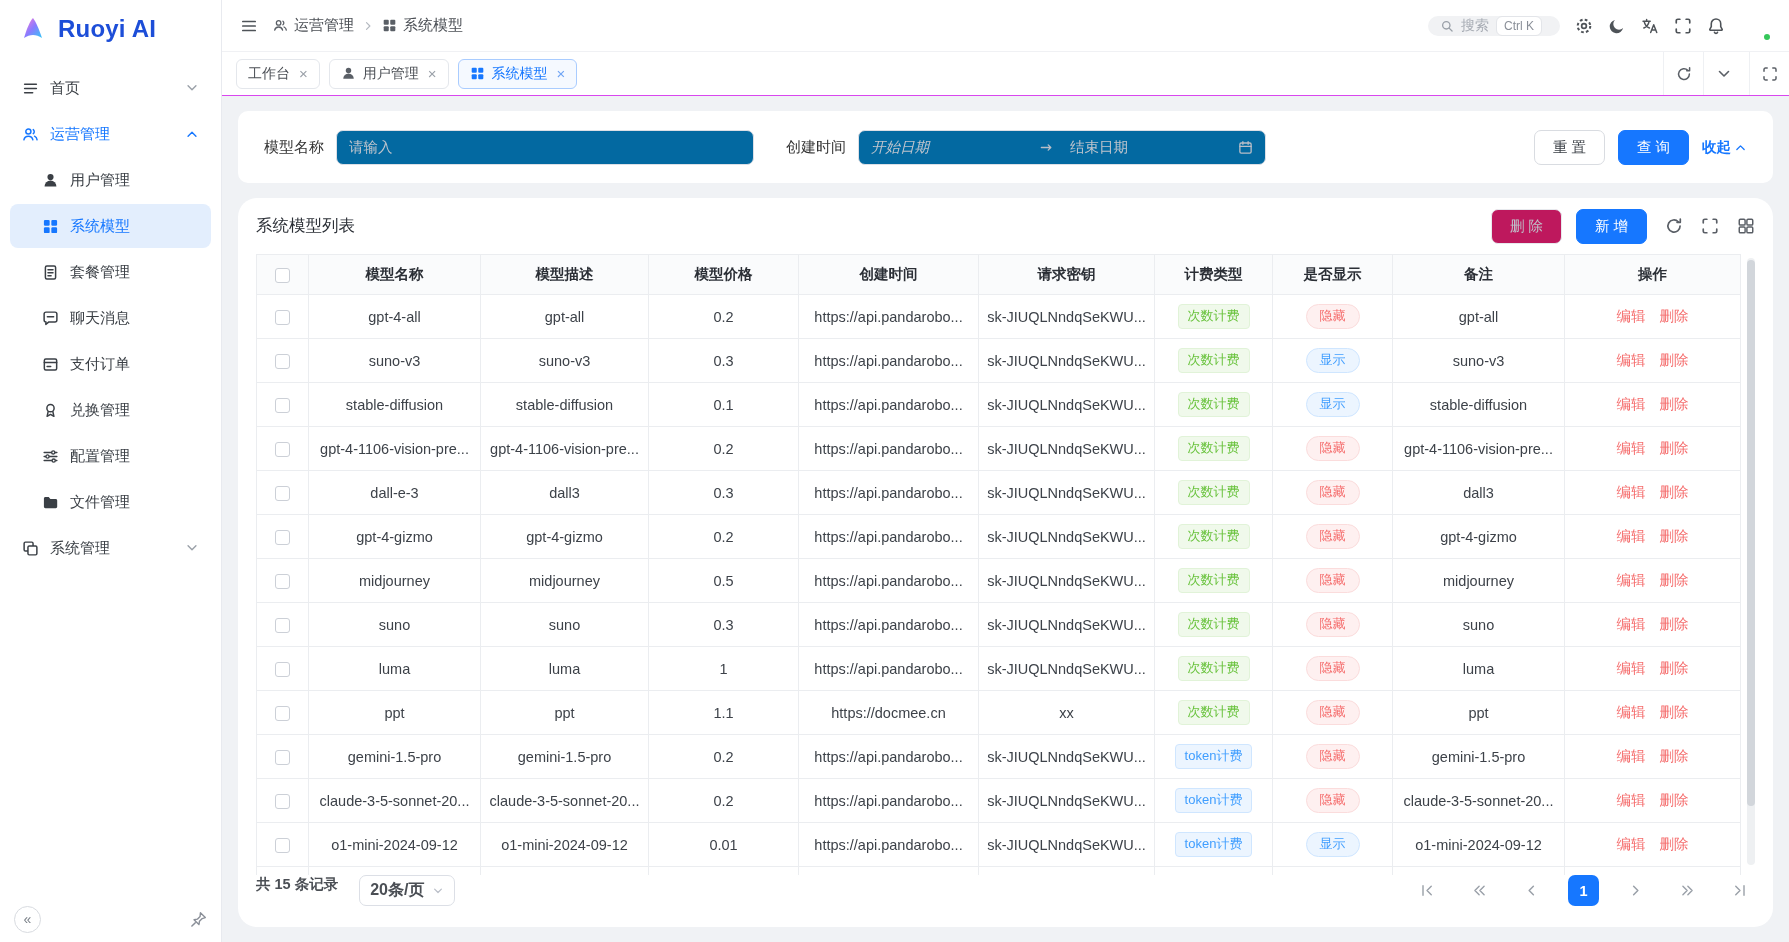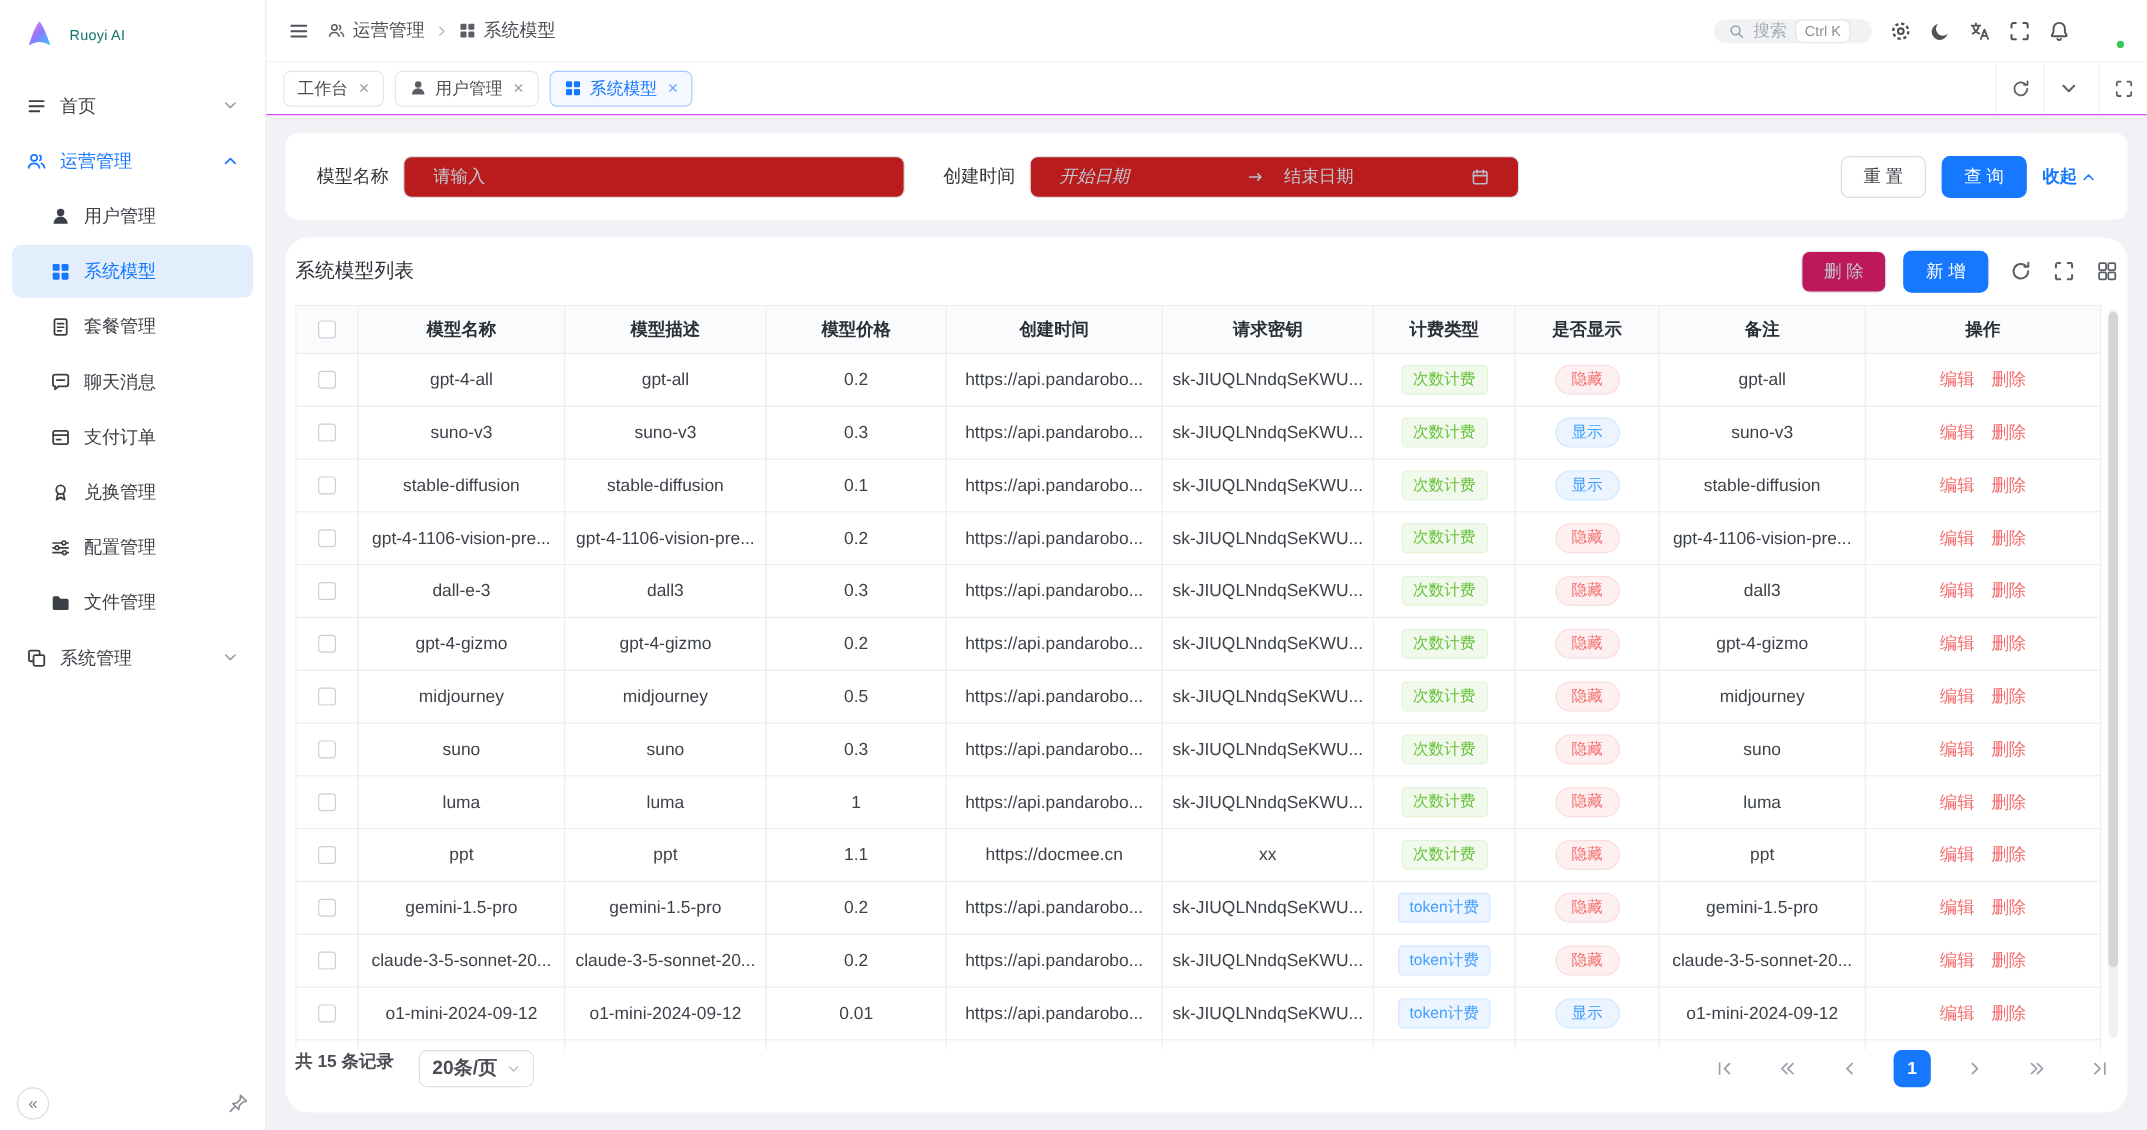--- a/index.html
+++ b/index.html
@@ -7,21 +7,21 @@
     font-family:"Liberation Sans","DejaVu Sans",sans-serif; font-size:15px; color:#333; }
   .app { display:flex; width:100%; height:100%; }
   .ic { width:100%; height:100%; display:block; }
   .isp { display:inline-flex; width:17px; height:17px; flex:none; align-items:center; justify-content:center; }
   .dim { color:#b9bec7; }
   .spacer { flex:1; }
 
   
   .sidebar { width:222px; background:#fff; border-right:1px solid #e8eaef; display:flex; flex-direction:column; flex:none; }
   .logo { height:58px; display:flex; align-items:center; gap:10px; padding:0 18px; cursor:pointer; }
-  .logo-text { font-size:12px; font-weight:normal; color:#0f766e; letter-spacing:.2px; }
+  .logo-text { font-size:24px; font-weight:bold; color:#1d4ed8; letter-spacing:.2px; }
   .menu { flex:1; padding:6px 10px; overflow:hidden; }
   .menu-item { height:44px; display:flex; align-items:center; gap:11px; padding:0 12px; margin:2px 0;
     border-radius:8px; color:#3a3f45; cursor:pointer; font-size:15px; }
   .menu-item .chev { margin-left:auto; color:#9aa0a8; width:14px; height:14px; }
   .menu-item.parent-active { color:#1677ff; }
   .menu-item.child { padding-left:32px; }
   .menu-item.selected { background:#e3eefd; color:#1677ff; }
   .sidebar-footer { height:46px; display:flex; align-items:center; padding:0 14px; }
   .collapse-btn { width:27px; height:27px; border-radius:50%; border:1px solid #d8dbe0; background:#fff;
     color:#7a8088; font-size:14px; line-height:1; cursor:pointer; display:flex; align-items:center; justify-content:center; }
@@ -66,38 +66,38 @@
   .tact.last { margin-left:6px; }
 
   
   .content { flex:1; display:flex; flex-direction:column; gap:15px; padding:15px 16px; overflow:hidden; }
   .card { background:#fff; border-radius:10px; }
 
   
   .filter-card { height:72px; display:flex; align-items:center; padding:0 26px; flex:none; }
   .flabel { font-size:15px; color:#333; margin-right:12px; white-space:nowrap; }
   .g2 { margin-left:32px; }
-  .input { height:35px; border:1px solid #dcdfe6; border-radius:7px; background:#b91c1c; display:flex;
-    align-items:center; padding:0 24px; cursor:text; }
+  .input { height:35px; border:1px solid #dcdfe6; border-radius:7px; background:#0369a1; display:flex;
+    align-items:center; padding:0 12px; cursor:text; }
   .model-input { width:418px; }
   .placeholder { color:#c0c5cd; font-size:14.5px; }
   .range { width:408px; cursor:pointer; }
   .range .ph1 { flex:1;font-style:italic; }
   .range .ph2 { flex:1; margin-left:16px; }
   .range .isp { width:15px; height:15px; }
   .filter-actions { margin-left:auto; display:flex; align-items:center; gap:13px; }
   .btn { height:35px; padding:0 18px; border-radius:7px; border:1px solid #d9dce1; background:#fff; font-size:14.5px;
     color:#3a3f45; cursor:pointer; font-family:inherit; white-space:nowrap; }
   .btn.primary { background:#1677ff; border-color:#1677ff; color:#fff; }
   .btn.disabled { color:#bfc4cc; border-color:#e7e9ed; background:#be185d; cursor:not-allowed; }
   .collapse-link { display:flex; align-items:center; gap:3px; color:#1677ff; font-size:14.5px; cursor:pointer; font-weight:bold; }
   .collapse-link .isp { width:13px; height:13px; }
 
   
-  .table-card { flex:1; display:flex; flex-direction:column; padding:0 8px; overflow:hidden;border-radius:19px; }
+  .table-card { flex:1; display:flex; flex-direction:column; padding:0 18px; overflow:hidden;border-radius:19px; }
   .table-toolbar { height:56px; display:flex; align-items:center; flex:none; }
   .card-title { font-size:16.5px; font-weight:normal; color:#2b2f36; }
   .toolbar-actions { margin-left:auto; display:flex; align-items:center; gap:14px; }
   .tool-icon { width:18px; height:18px; color:#5a5f66; cursor:pointer; display:inline-flex; margin-left:4px; }
 
   .table-wrap { position:relative; flex:1; overflow:hidden; }
   table { width:calc(100% - 14px); border-collapse:collapse; table-layout:fixed; }
   th,td { border:1px solid #ebedf0; height:44px; text-align:center; font-size:14.5px; color:#3d4249;
     padding:0 8px; overflow:hidden; white-space:nowrap; text-overflow:ellipsis; }
   th { background:#fafbfc; font-weight:bold; color:#2b2f36; height:40px; }

